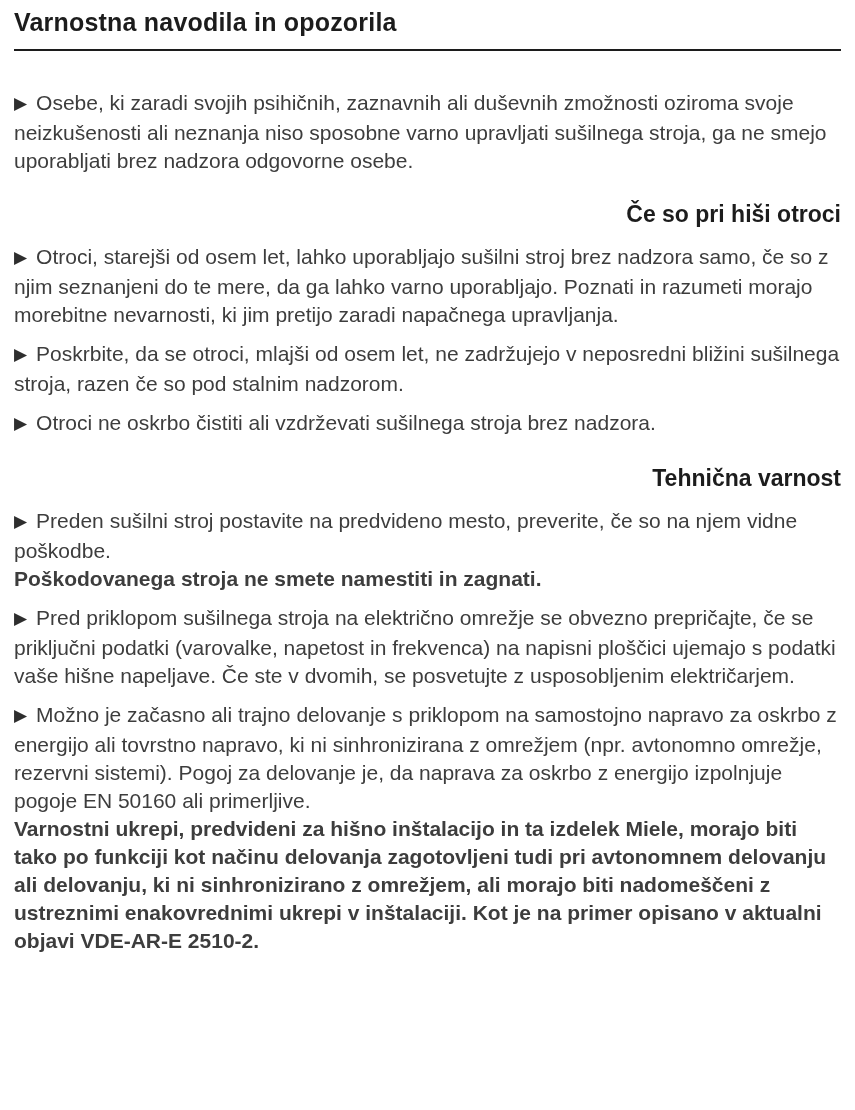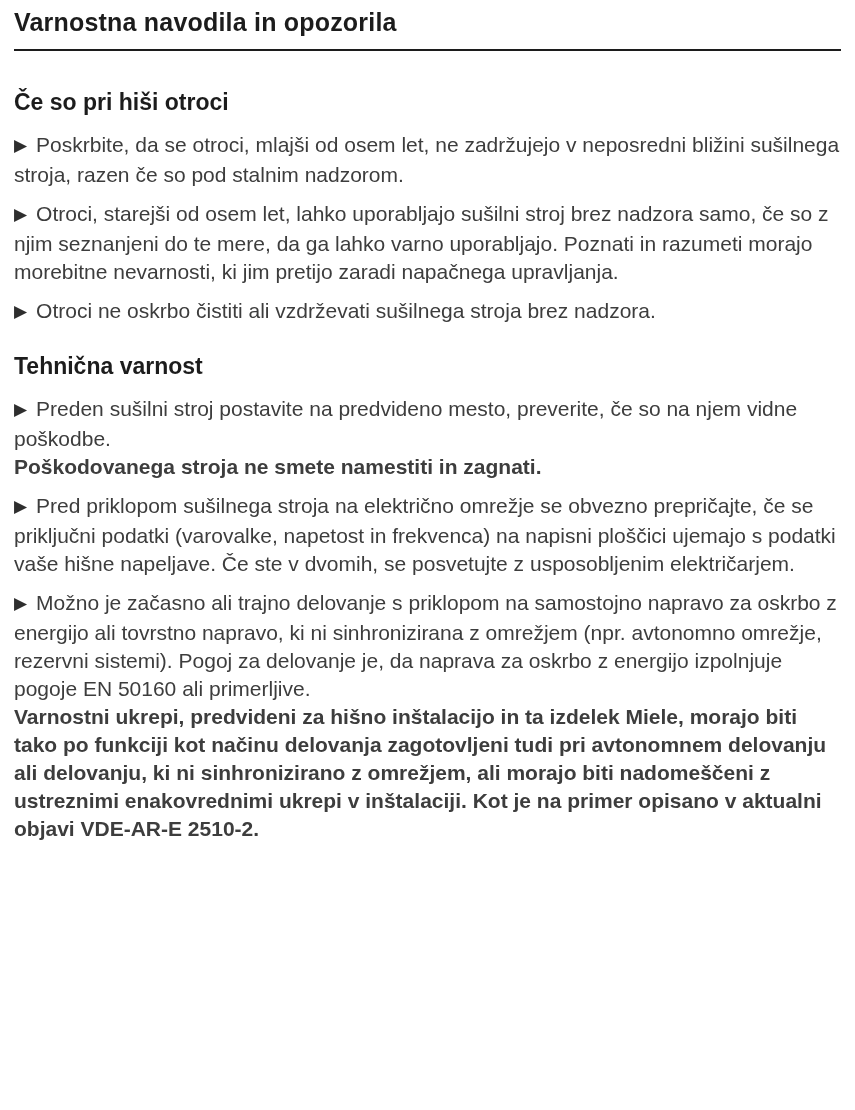--- a/index.html
+++ b/index.html
@@ -26,20 +26,21 @@
   .title-rule {
     border: none;
     border-top: 2px solid #1c1c1c;
     margin: 0 0 38px 0;
   }
   .section-heading {
     font-size: 23px;
     font-weight: 700;
     color: #1c1c1c;
     margin: 26px 0 15px 0;
+    text-align: right;
   }
   .para {
     font-size: 21px;
     line-height: 28px;
     margin: 0 0 11px 0;
     color: #3d3d3d;
   }
   .bullet {
     display: inline-block;
     font-size: 17px;
@@ -54,26 +55,27 @@
   }
 </style>
 </head>
 <body>
 
 <div class="page">
 
   <h1 class="doc-title">Varnostna navodila in opozorila</h1>
   <hr class="title-rule">
 
+  <p class="para"><span class="bullet">▶</span><span>Osebe, ki zaradi svojih psihičnih, zaznavnih ali duševnih zmožnosti oziroma svoje neizkušenosti ali neznanja niso sposobne varno upravljati sušilnega stroja, ga ne smejo uporabljati brez nadzora odgovorne osebe.</span></p>
 
   <h2 class="section-heading">Če so pri hiši otroci</h2>
 
+  <p class="para"><span class="bullet">▶</span><span>Otroci, starejši od osem let, lahko uporabljajo sušilni stroj brez nadzora samo, če so z njim seznanjeni do te mere, da ga lahko varno uporabljajo. Poznati in razumeti morajo morebitne nevarnosti, ki jim pretijo zaradi napačnega upravljanja.</span></p>
+
   <p class="para"><span class="bullet">▶</span><span>Poskrbite, da se otroci, mlajši od osem let, ne zadržujejo v neposredni bližini sušilnega stroja, razen če so pod stalnim nadzorom.</span></p>
-
-  <p class="para"><span class="bullet">▶</span><span>Otroci, starejši od osem let, lahko uporabljajo sušilni stroj brez nadzora samo, če so z njim seznanjeni do te mere, da ga lahko varno uporabljajo. Poznati in razumeti morajo morebitne nevarnosti, ki jim pretijo zaradi napačnega upravljanja.</span></p>
 
   <p class="para"><span class="bullet">▶</span><span>Otroci ne oskrbo čistiti ali vzdrževati sušilnega stroja brez nadzora.</span></p>
 
 
   <h2 class="section-heading">Tehnična varnost</h2>
 
   <p class="para"><span class="bullet">▶</span><span>Preden sušilni stroj postavite na predvideno mesto, preverite, če so na njem vidne poškodbe.</span><span class="cont">Poškodovanega stroja ne smete namestiti in zagnati.</span></p>
 
   <p class="para"><span class="bullet">▶</span><span>Pred priklopom sušilnega stroja na električno omrežje se obvezno prepričajte, če se priključni podatki (varovalke, napetost in frekvenca) na napisni ploščici ujemajo s podatki vaše hišne napeljave. Če ste v dvomih, se posvetujte z usposobljenim električarjem.</span></p>
 

